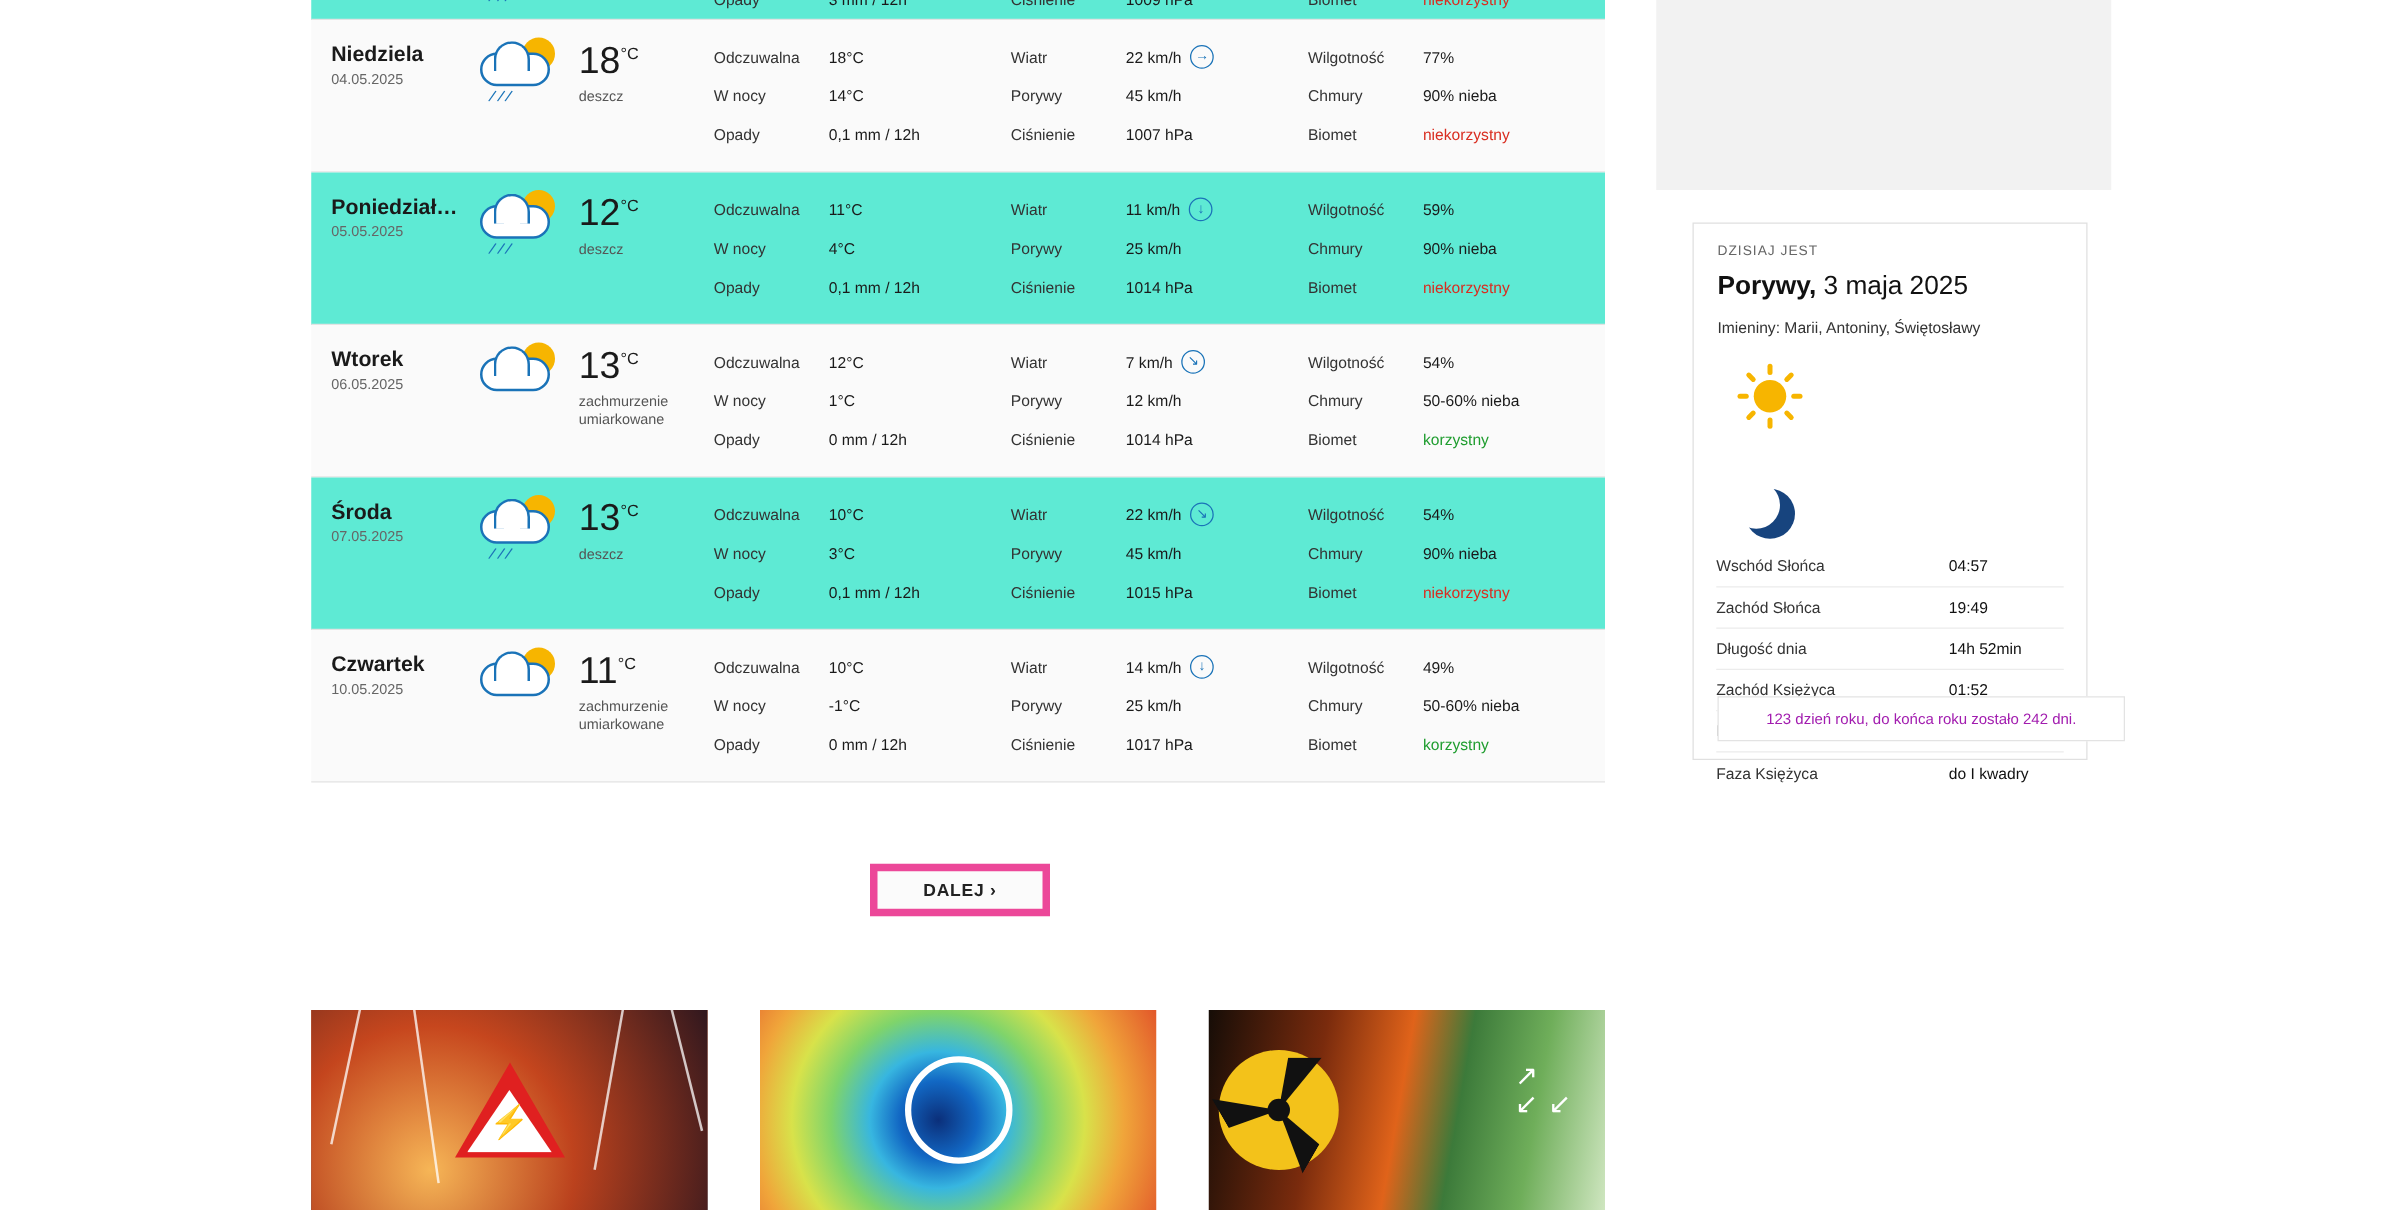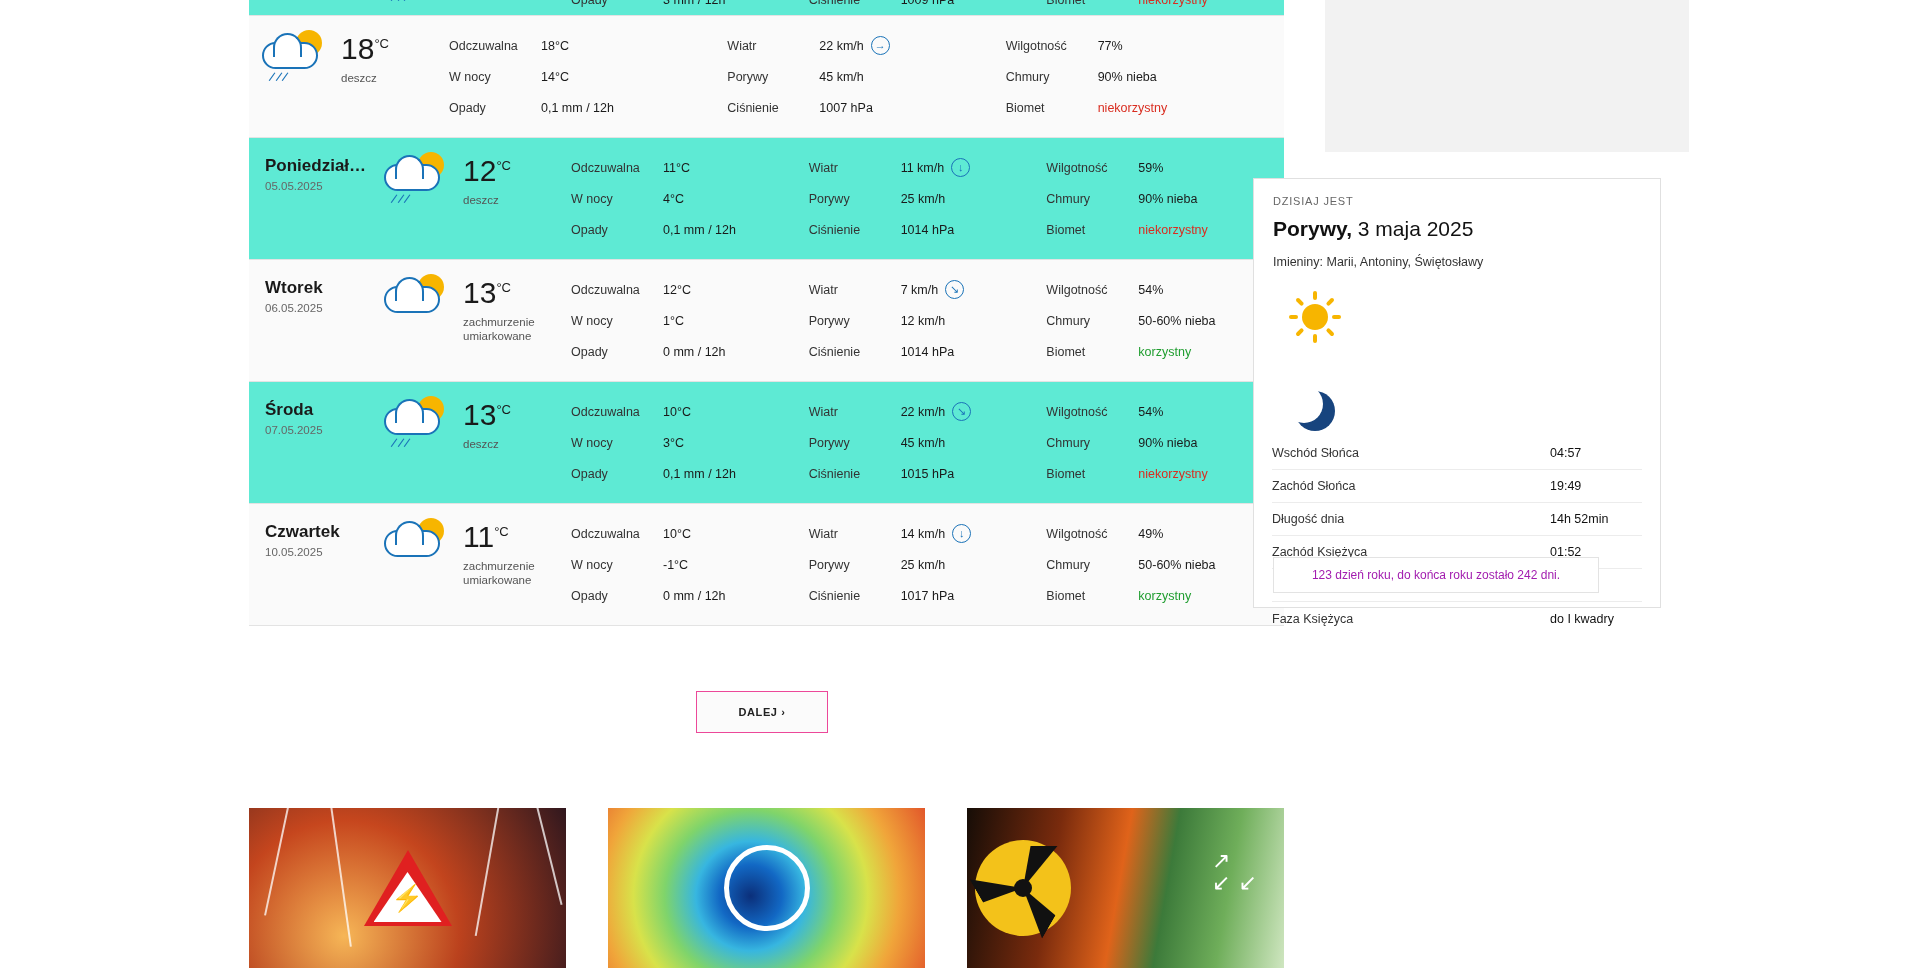--- a/index.html
+++ b/index.html
@@ -151,41 +151,41 @@
     font-family: "Liberation Sans", sans-serif;
   }
   .wicon .drops span { display: inline-block; transform: rotate(20deg); }
   
   .dalej-wrap {
     position: absolute;
     left: 696px; top: 691px;
     width: 144px; height: 42px;
   }
   .dalej-btn {
-    width: 132px; height: 42px;
-    border: 1px solid #ec4899;
+    width: 144px; height: 42px;
+    border: 6px solid #ec4899;
     background: #fbfbfb;
     color: #222;
-    font-size: 11px;
+    font-size: 14px;
     font-weight: bold;
     letter-spacing: 0.6px;
     cursor: pointer;
     font-family: "Liberation Sans", sans-serif;
   }
   
   .ad-box {
     position: absolute;
     left: 1325px; top: -40px;
     width: 364px; height: 192px;
     background: #f2f2f2;
   }
   .today-card {
     position: absolute;
-    left: 1253px; top: 178px;
-    width: 408px; height: 430px;
+    left: 1354px; top: 178px;
+    width: 316px; height: 430px;
     background: #ffffff;
     border: 1px solid #e0e0e0;
   }
   .today-head {
     font-size: 11px;
     color: #666;
     letter-spacing: 0.8px;
     padding: 16px 0 0 19px;
   }
   .today-date {
@@ -384,20 +384,24 @@
           </div>
           <div class="detail-group">
             <div class="detail-line">
               <span class="detail-label">Biomet</span>
               <span class="detail-value bad">niekorzystny</span>
             </div>
           </div>
         </div>
       </div>
       <div class="day-row alt">
+        <div class="col-day">
+          <div class="day-name">Niedziela</div>
+          <div class="day-date">04.05.2025</div>
+        </div>
         <div class="col-icon">
           <div class="wicon">
             <div class="sun"></div>
             <div class="cloud"></div>
             <div class="drops"><span>/</span><span>/</span><span>/</span></div>
           </div>
         </div>
         <div class="col-temp">
           <div class="temp-main">18<span class="temp-unit">°C</span></div>
           <div class="temp-desc">deszcz</div>

